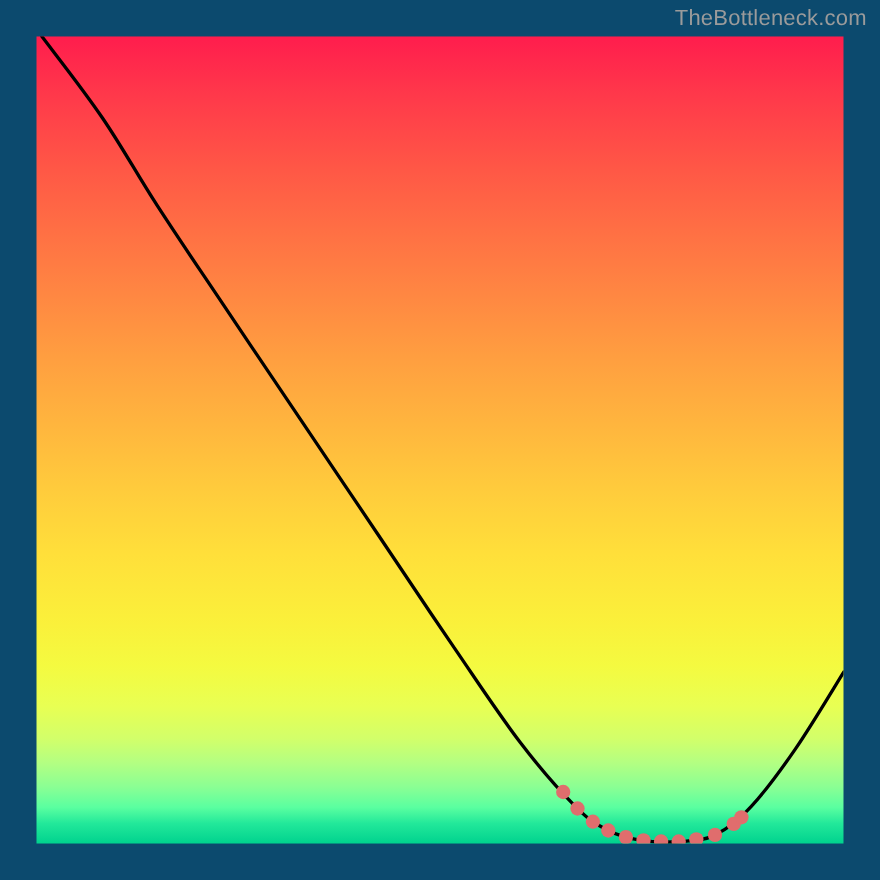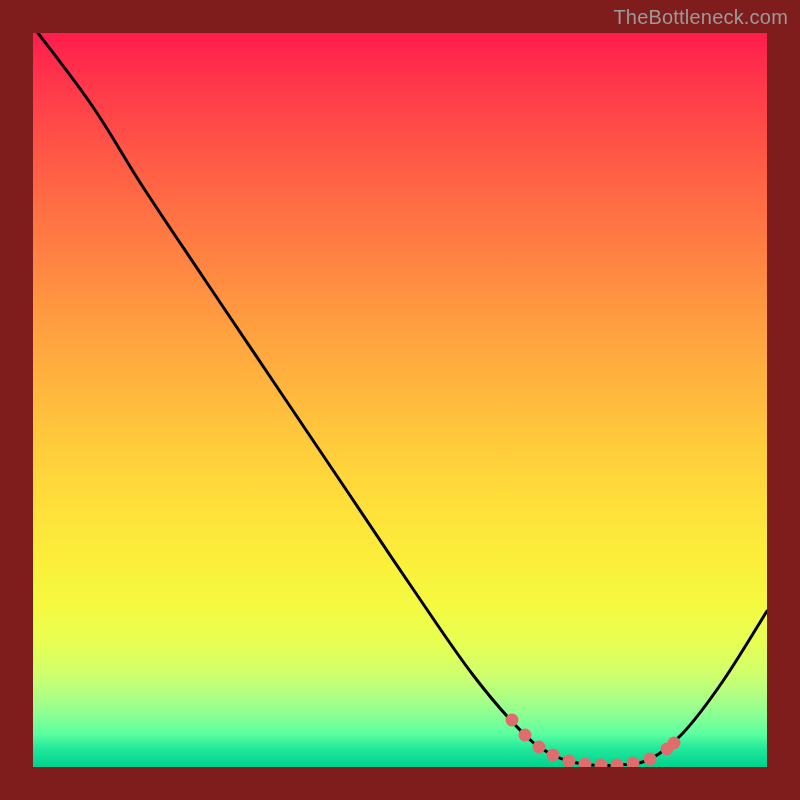--- a/index.html
+++ b/index.html
@@ -10,21 +10,21 @@
     background: #000;
     overflow: hidden;
     font-family: Arial, Helvetica, sans-serif;
   }
   .frame {
     position: absolute;
     left: 0;
     top: 0;
     width: 800px;
     height: 800px;
-    background: #7f1d1d;
+    background: #0c4a6e;
   }
   .plot-area {
     position: absolute;
     left: 33px;
     top: 33px;
     width: 734px;
     height: 734px;
     overflow: hidden;
   }
   .gradient-bg {

